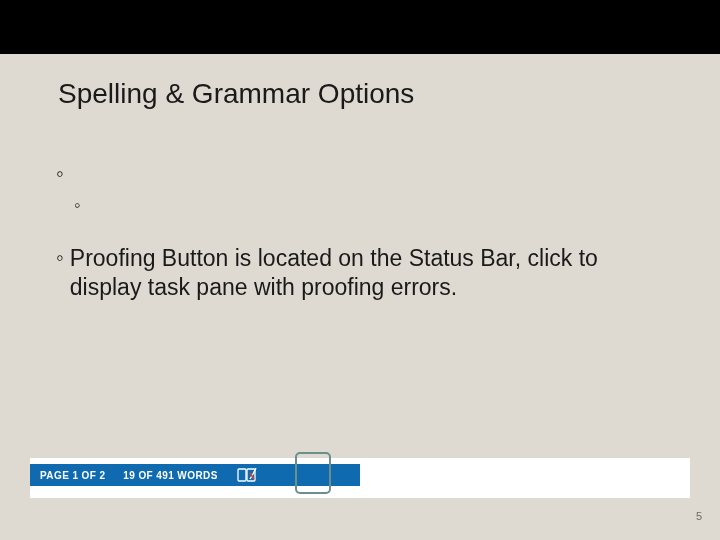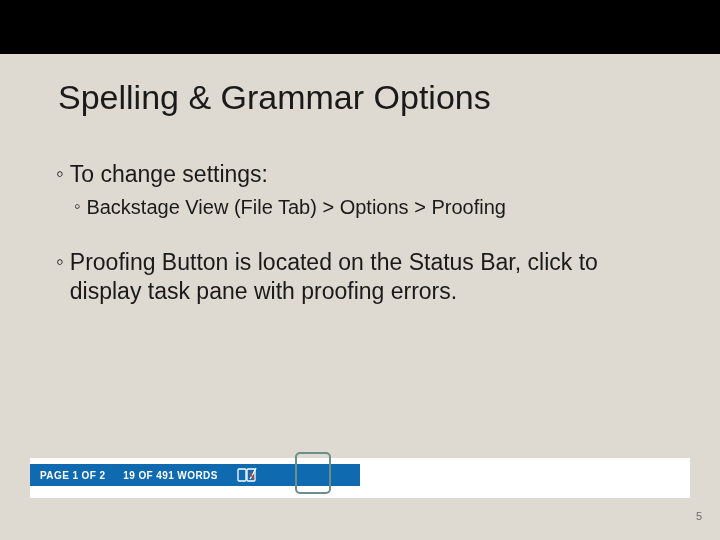--- a/index.html
+++ b/index.html
@@ -13,21 +13,21 @@
   .top-bar {
     position: absolute;
     top: 0; left: 0;
     width: 720px; height: 54px;
     background: #000000;
   }
   .title {
     position: absolute;
     top: 78px;
     left: 58px;
-    font-size: 34px;
+    font-size: 28px;
     font-weight: 400;
     color: #1a1a1a;
   }
   .content {
     position: absolute;
     top: 160px;
     left: 56px;
     width: 610px;
     font-size: 23px;
     line-height: 1.25;
@@ -106,25 +106,23 @@
 </head>
 <body>
 
 <div class="top-bar"></div>
 
 <div class="title">Spelling &amp; Grammar Options</div>
 
 <div class="content">
   <div class="bullet-row b1">
     <span class="b-mark">◦</span>
-    <span class="text">To change settings:</span>
   </div>
   <div class="bullet-row sub">
     <span class="b-mark">◦</span>
-    <span class="text">Backstage View (File Tab) &gt; Options &gt; Proofing</span>
   </div>
   <div class="bullet-row b1 para2">
     <span class="b-mark">◦</span>
     <span class="text">Proofing Button is located on the Status Bar, click to display task pane with proofing errors.</span>
   </div>
 </div>
 
 <div class="statusbar-wrap">
   <div class="statusbar">
     <span class="field">PAGE 1 OF 2</span>

